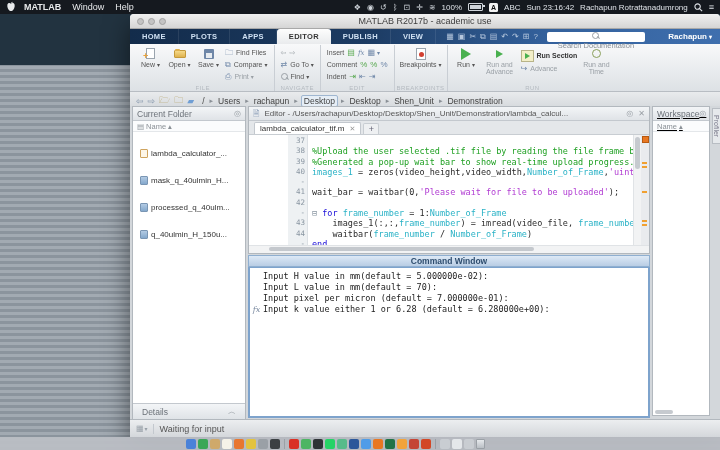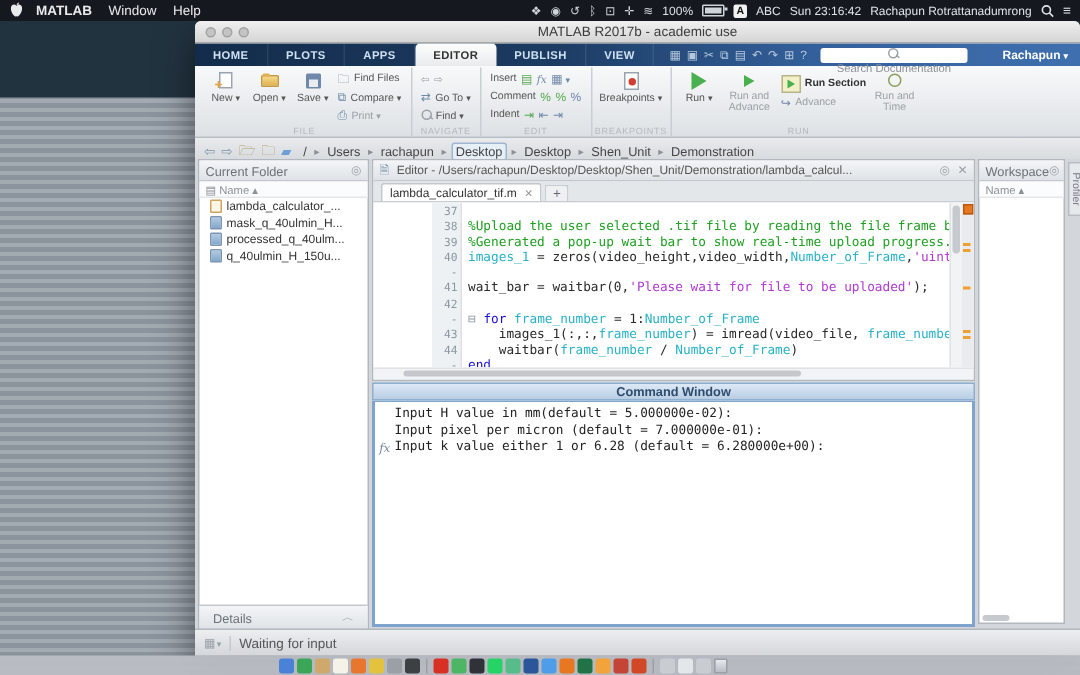--- a/index.html
+++ b/index.html
@@ -83,21 +83,21 @@
 
   
   .content{position:absolute;top:92px;bottom:17px;left:0;right:0;background:#d3d7db;}
   .panel{position:absolute;background:#fff;border:1px solid #b2b8be;box-sizing:border-box;}
   .phead{height:13px;background:linear-gradient(#f3f5f7,#dfe3e7);border-bottom:1px solid #c3c8ce;
     display:flex;align-items:center;padding:0 4px;font-size:8.5px;color:#6b7178;}
   .gear{margin-left:auto;color:#9aa0a6;font-size:8px;}
   .colhead{height:10px;border-bottom:1px solid #e4e7ea;display:flex;align-items:center;
     font-size:7.5px;color:#8a9096;padding:0 4px;background:#fbfcfd;gap:2px;}
   .frow{display:flex;align-items:center;gap:3px;font-size:8px;color:#333;height:11px;padding:0 2px 0 7px;
-    white-space:nowrap;overflow:hidden;}
+    white-space:nowrap;overflow:hidden;margin-top:16px;}
   .fi{width:8px;height:9px;border-radius:1px;flex:none;box-sizing:border-box;}
   .fi.mfile{background:#fdf6e8;border:1px solid #cfa45f;}
   .fi.tif{background:linear-gradient(#b3cbe4,#84a8cc);border:1px solid #7a96b4;}
   .details-head{position:absolute;left:0;right:0;bottom:0;height:15px;background:linear-gradient(#f3f5f7,#dfe3e7);
     border-top:1px solid #c3c8ce;display:flex;align-items:center;padding:0 9px;font-size:8.5px;color:#6b7178;}
 
   
   .editor{left:118px;top:0;width:402px;height:148px;display:flex;flex-direction:column;}
   .ehead{height:13px;background:linear-gradient(#f3f5f7,#dfe3e7);border-bottom:1px solid #c3c8ce;
     display:flex;align-items:center;padding:0 4px;font-size:8px;color:#555;gap:5px;}
@@ -133,21 +133,21 @@
     display:flex;align-items:center;padding:0 4px;font-size:8.5px;color:#2e4d6e;font-weight:bold;box-sizing:border-box;flex-direction:column;}
   .cmdbody{position:absolute;top:12px;bottom:0;left:0;right:0;background:#fff;
     border:2px solid #7ea3cc;border-top:1px solid #7ea3cc;box-sizing:border-box;
     font:8.5px/11px "DejaVu Sans Mono",monospace;color:#222;padding-top:3px;overflow:hidden;}
   .cline{display:flex;}
   .cfx{width:13px;flex:none;text-align:center;color:#7a8aa0;font-style:italic;
     font-family:"DejaVu Serif",serif;font-size:8px;}
   .ctext{white-space:pre;}
 
   
-  .ws{left:522px;top:0;width:58px;bottom:4px;}
+  .ws{left:522px;top:0;width:58px;bottom:4px;text-decoration:underline;}
   .ws-scroll{position:absolute;bottom:1px;left:2px;width:18px;height:4px;background:#c6cacf;border-radius:2px;}
   .prof{position:absolute;left:582px;top:2px;width:9px;height:36px;background:#e6e9ec;border:1px solid #b8bdc3;
     box-sizing:border-box;writing-mode:vertical-rl;font-size:7px;color:#778;
     display:flex;align-items:center;justify-content:center;}
 
   
   .statusbar{position:absolute;bottom:0;left:0;right:0;height:17px;background:linear-gradient(#eceef0,#d4d7db);
     border-top:1px solid #b2b8be;display:flex;align-items:center;padding:0 6px;font-size:9px;color:#555;gap:6px;
     border-radius:0;}
   .sgrip{color:#98a0a8;font-size:8px;letter-spacing:-1px;}
@@ -469,20 +469,21 @@
           <span>Command Window</span>
           <span class="gear" style="color:#5a7a9e;">◎</span>
         </div>
         <div class="cmdbody">
             <div class="cline">
               <span class="cfx"></span>
               <span class="ctext">Input H value in mm(default = 5.000000e-02):</span>
             </div>
             <div class="cline">
               <span class="cfx"></span>
+              <span class="ctext">Input L value in mm(default = 70):</span>
             </div>
             <div class="cline">
               <span class="cfx"></span>
               <span class="ctext">Input pixel per micron (default = 7.000000e-01):</span>
             </div>
             <div class="cline">
               <span class="cfx">fx</span>
               <span class="ctext">Input k value either 1 or 6.28 (default = 6.280000e+00):</span>
             </div>
           </div>

